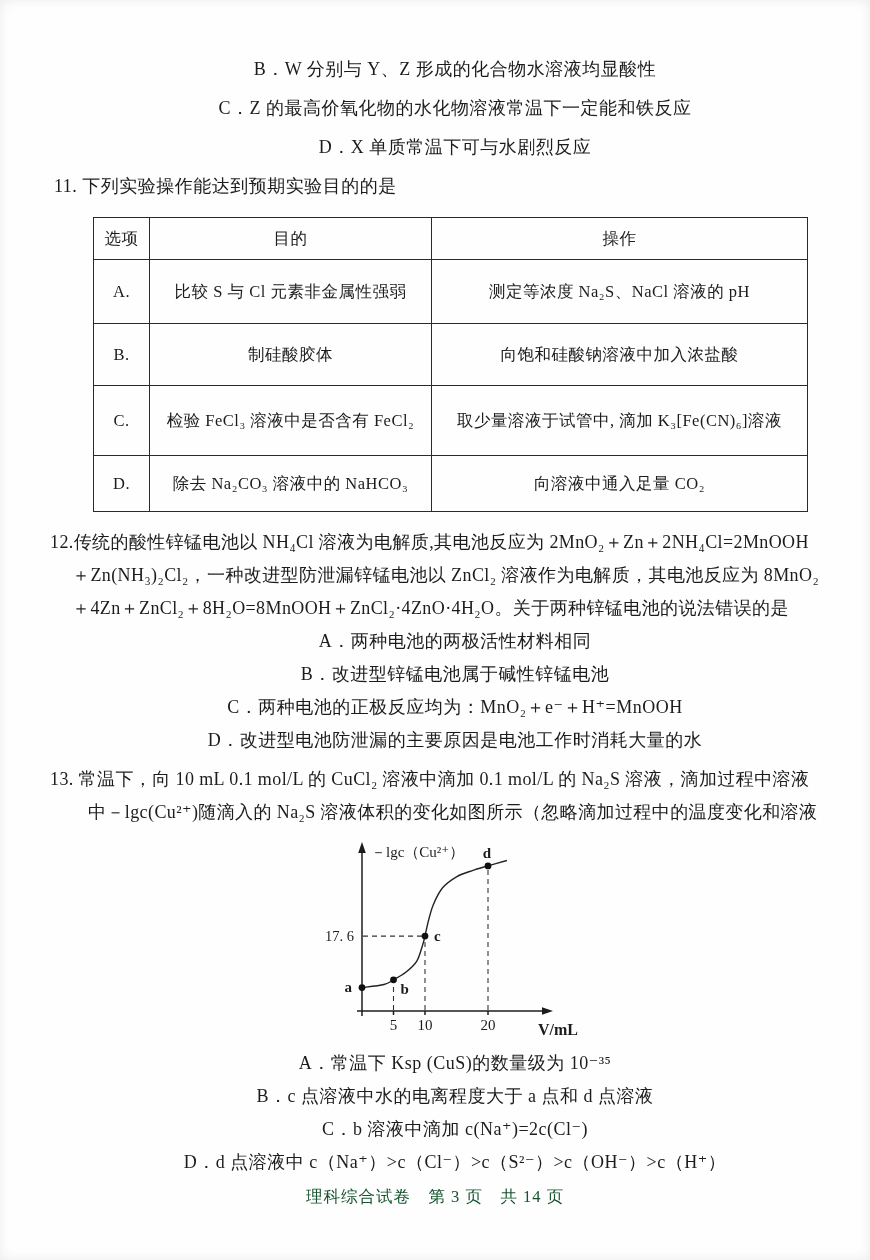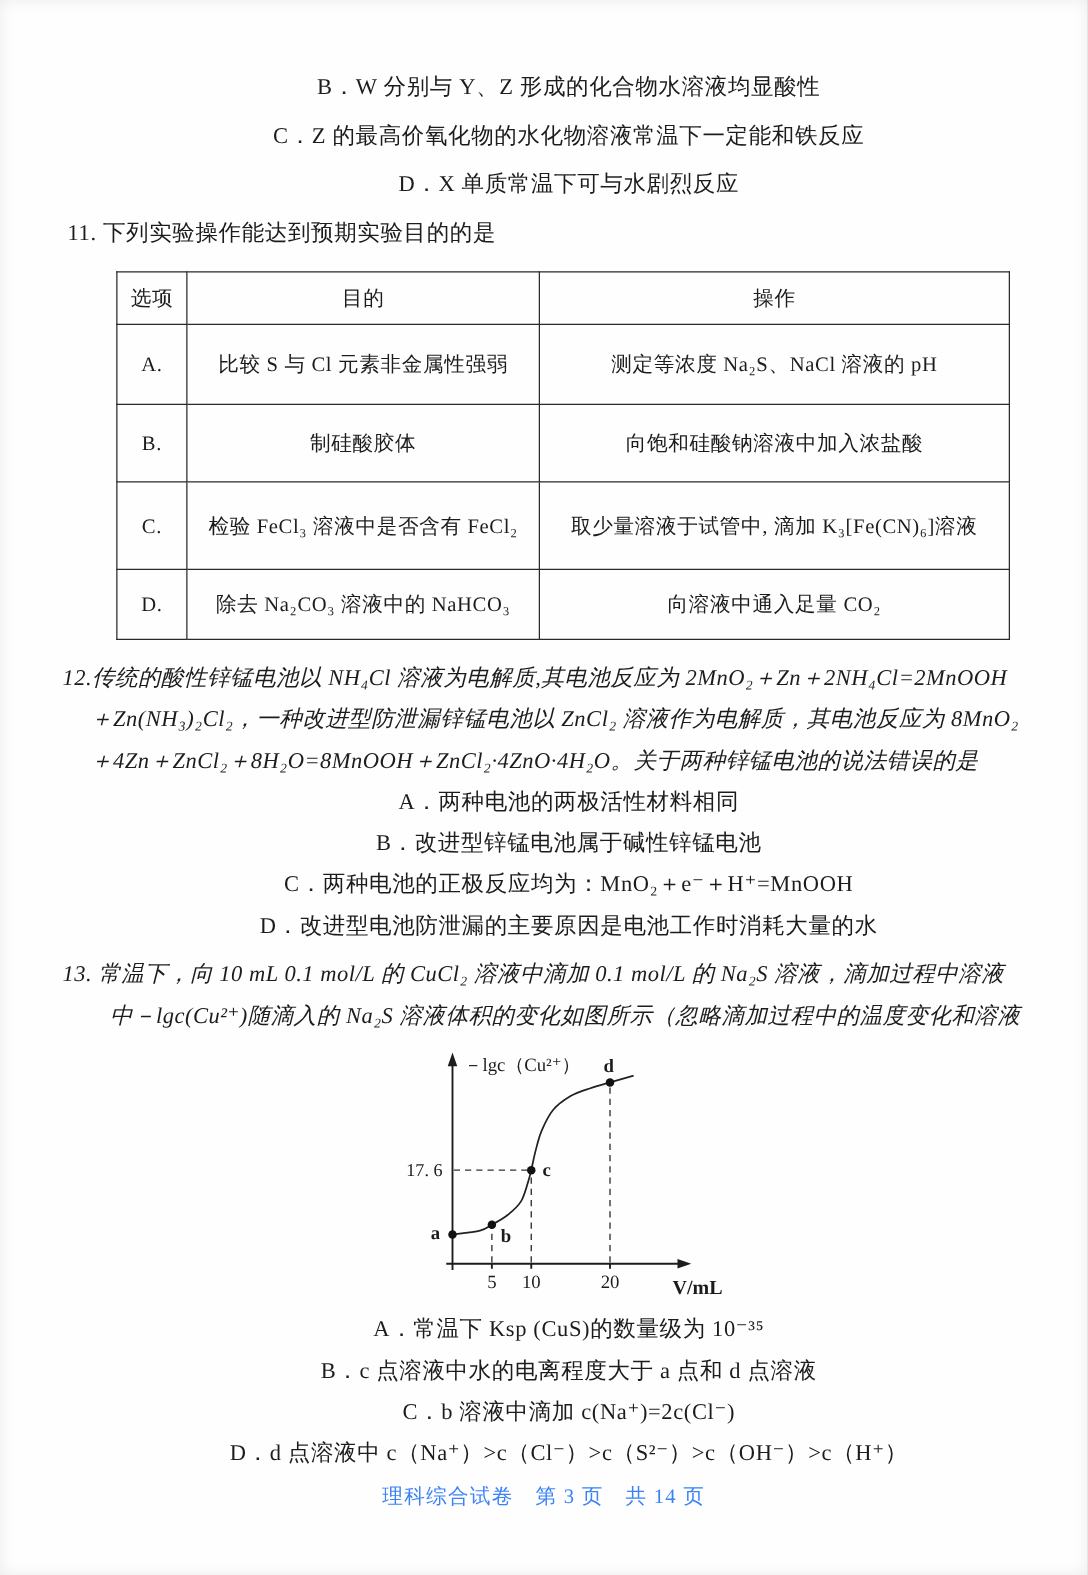--- a/index.html
+++ b/index.html
@@ -17,29 +17,29 @@
   table.exp th,table.exp td{border:1.5px solid #2a2a2a;text-align:center;vertical-align:middle;
     padding:2px 6px;font-weight:normal;letter-spacing:0.5px;}
   table.exp col.c-opt{width:56px;}
   table.exp col.c-purpose{width:282px;}
   table.exp col.c-oper{width:376px;}
   tr.h-row{height:42px;}
   tr.r-a{height:64px;}
   tr.r-b{height:62px;}
   tr.r-c{height:70px;}
   tr.r-d{height:56px;}
-  .para{margin-left:2px;line-height:33px;letter-spacing:0.4px;font-style:italic;}
+  .para{margin-left:2px;line-height:33px;letter-spacing:0.4px;}
   .para .cont{padding-left:22px;}
   .q13para{margin-top:8px;}
   .q13para .cont{padding-left:38px;}
   .optgrp{margin-top:6px;}
   .optgrp .opt-line{margin-bottom:12px;line-height:21px;}
   .chart-wrap{margin:6px 0 2px 252px;width:300px;height:212px;}
   .footer{position:absolute;top:1186px;left:0;width:100%;text-align:center;
-    font-size:16.5px;letter-spacing:1px;color:#3b82f6;}
+    font-size:16.5px;letter-spacing:1px;color:#14532d;}
   svg text{font-family:"Liberation Serif","DejaVu Serif",serif;fill:#1c1c1c;}
 </style>
 </head>
 <body>
 
 <div class="page">
   <div class="content">
 
     <div class="opt-line">B．W 分别与 Y、Z 形成的化合物水溶液均显酸性</div>
     <div class="opt-line">C．Z 的最高价氧化物的水化物溶液常温下一定能和铁反应</div>

